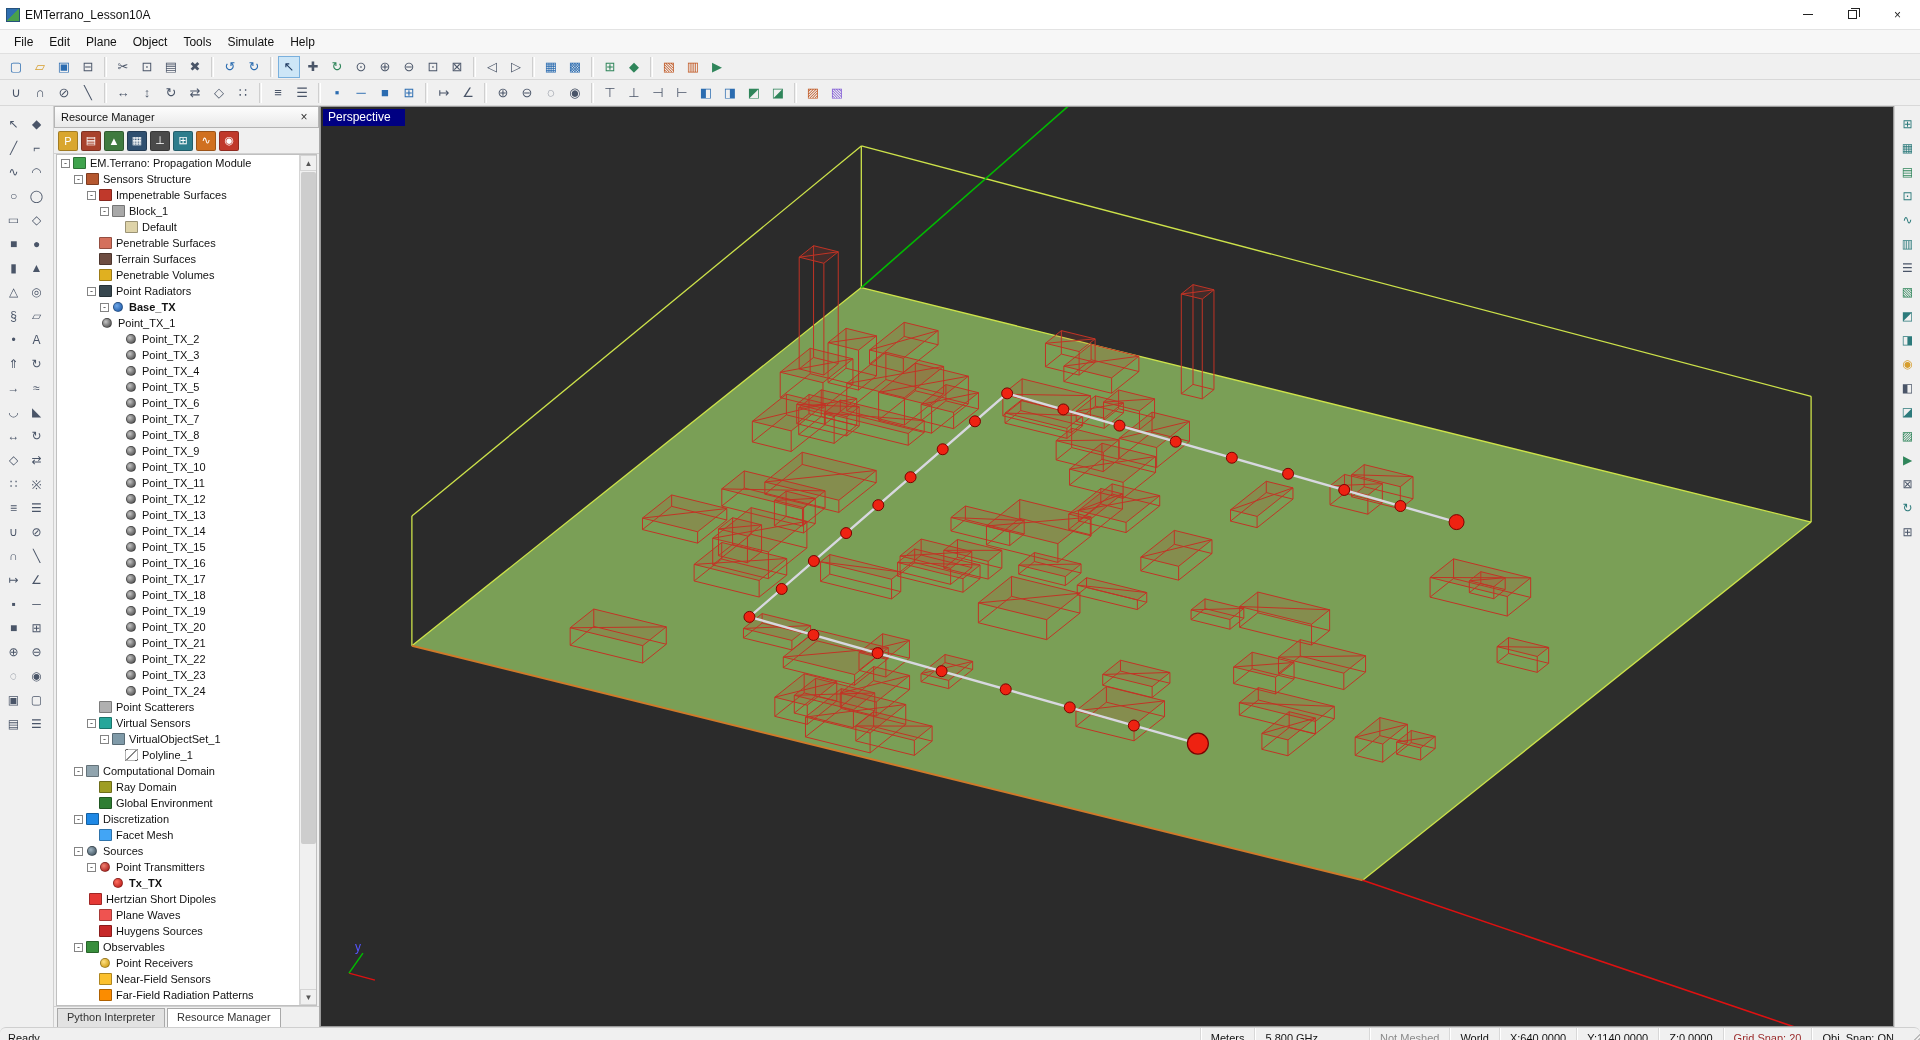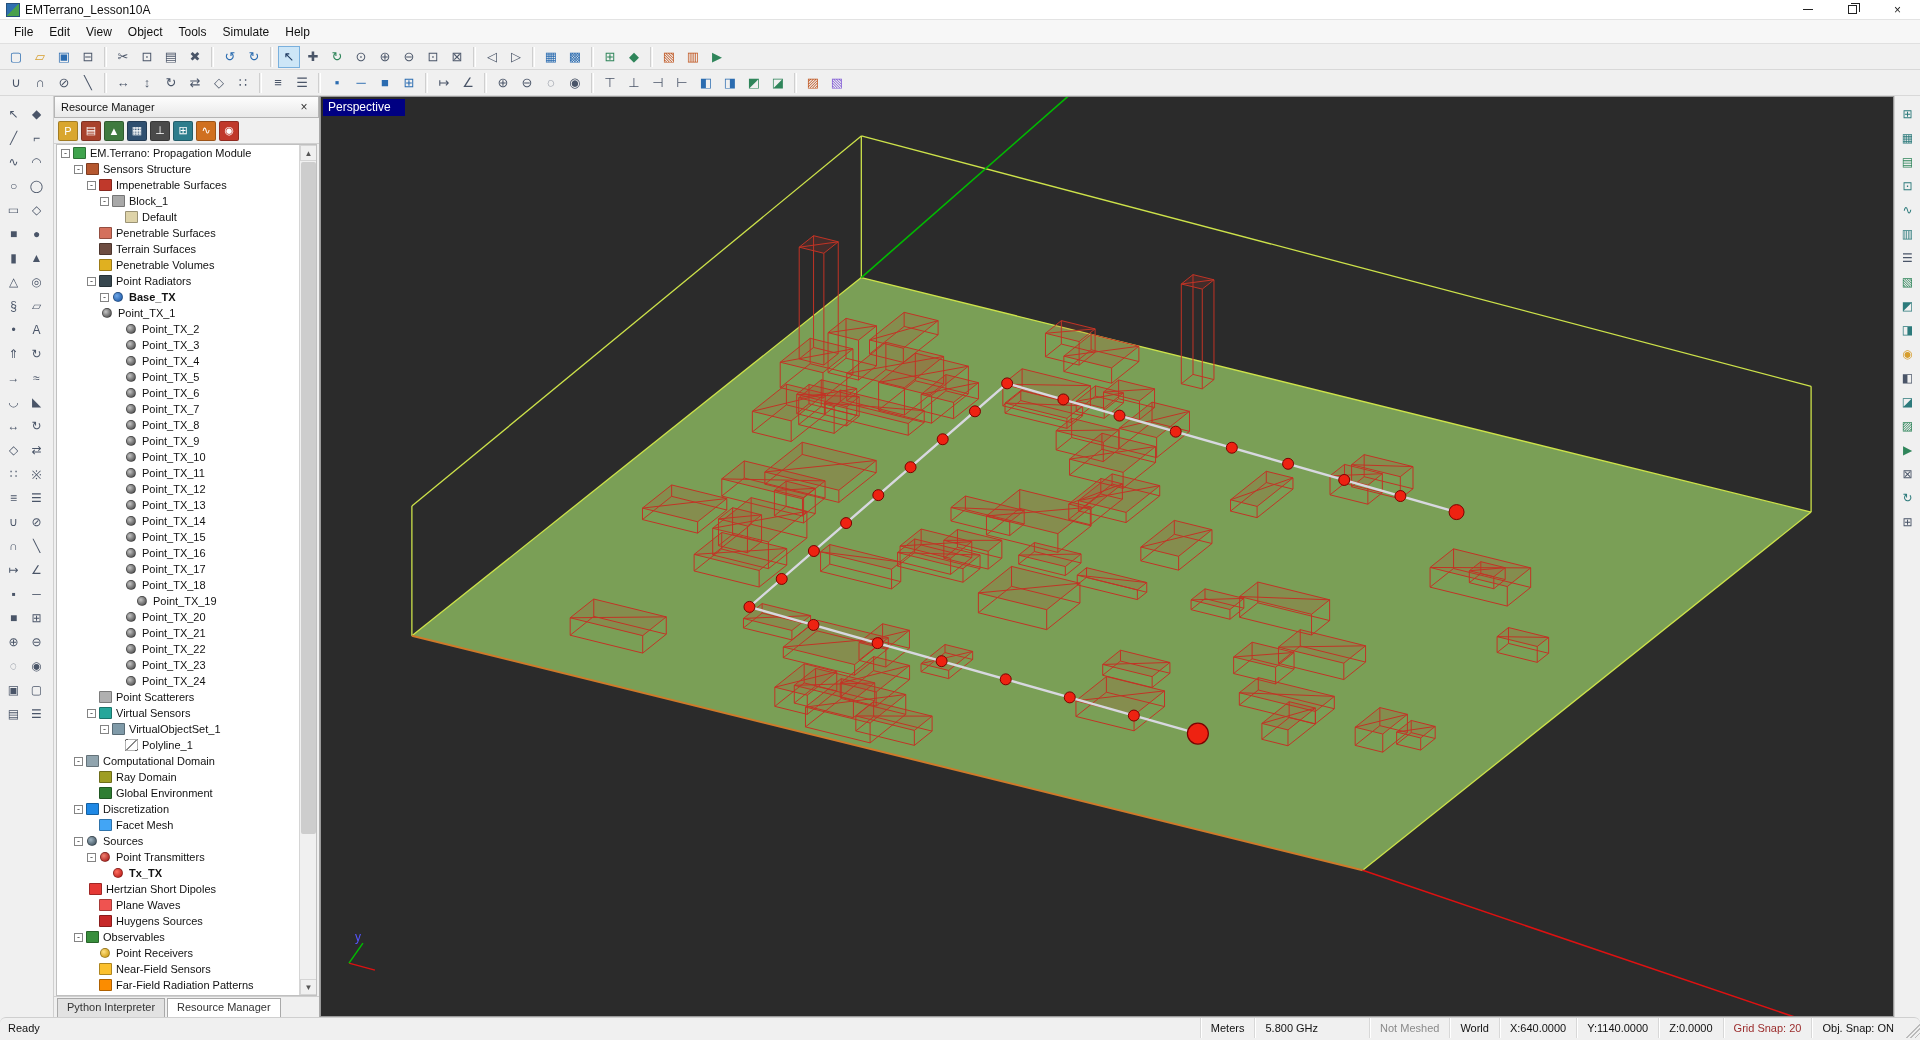--- a/index.html
+++ b/index.html
@@ -1,20 +1,20 @@
 <!DOCTYPE html>
 <html><head>
 <meta charset="utf-8">
 <style>
   * { box-sizing: border-box; margin: 0; padding: 0; }
   html,body { width:1920px; height:1040px; overflow:hidden; }
   body { font-family:"Liberation Sans", sans-serif; background:#f0f0f0; font-size:12px; color:#111; }
 
   
-  .titlebar { height:20px; background:#ffffff; display:flex; align-items:center; border-bottom:1px solid #e3e3e3; }
+  .titlebar { height:30px; background:#ffffff; display:flex; align-items:center; border-bottom:1px solid #e3e3e3; }
   .appicon { width:14px; height:14px; margin:0 5px 0 6px; background:linear-gradient(135deg,#2f6fb0 0 50%,#49a04c 50% 100%); border:1px solid #26517c; }
   .titletext { font-size:12px; color:#111; }
   .tb-spacer { flex:1; }
   .winbtn { width:45px; height:22px; display:flex; align-items:center; justify-content:center; background:transparent; border:none; font-size:12px; color:#222; font-family:inherit; }
   .winbtn .mingl { width:10px; border-bottom:1px solid #222; display:inline-block; }
   .winbtn .restgl { width:9px; height:9px; border:1px solid #222; display:inline-block; position:relative; }
   .winbtn .restgl::after { content:""; position:absolute; left:2px; top:-3px; width:8px; height:8px; border:1px solid #222; border-left:none; border-bottom:none; }
 
   
   .menubar { height:24px; background:#f7f7f7; display:flex; align-items:center; padding-left:6px; border-bottom:1px solid #e0e0e0; }
@@ -119,21 +119,21 @@
     </button>
   <button class="winbtn">
       <span class="restgl"></span>
     </button>
   <button class="winbtn">×</button>
 </div>
 
 <div class="menubar" id="menubar">
     <span class="menu-item">File</span>
     <span class="menu-item">Edit</span>
-    <span class="menu-item">View</span>
+    <span class="menu-item">Plane</span>
     <span class="menu-item">Object</span>
     <span class="menu-item">Tools</span>
     <span class="menu-item">Simulate</span>
     <span class="menu-item">Help</span>
   </div>
 
 <div class="toolbar" id="toolbar1">
     <button class="tbtn" style="color: rgb(43, 108, 176);">▢</button>
     <button class="tbtn" style="color: rgb(214, 158, 46);">▱</button>
     <button class="tbtn" style="color: rgb(43, 108, 176);">▣</button>
@@ -417,21 +417,21 @@
           <div class="trow" style="padding-left: 56px;">
             <span class="texp noexp"></span>
             <span class="ticon icon-pointtx round"></span>
             <span class="tlabel">Point_TX_17</span>
           </div>
           <div class="trow" style="padding-left: 56px;">
             <span class="texp noexp"></span>
             <span class="ticon icon-pointtx round"></span>
             <span class="tlabel">Point_TX_18</span>
           </div>
-          <div class="trow" style="padding-left: 56px; margin-left: 11px;">
+          <div class="trow" style="padding-left: 56px;">
             <span class="texp noexp"></span>
             <span class="ticon icon-pointtx round"></span>
             <span class="tlabel">Point_TX_19</span>
           </div>
           <div class="trow" style="padding-left: 56px;">
             <span class="texp noexp"></span>
             <span class="ticon icon-pointtx round"></span>
             <span class="tlabel">Point_TX_20</span>
           </div>
           <div class="trow" style="padding-left: 56px;">

